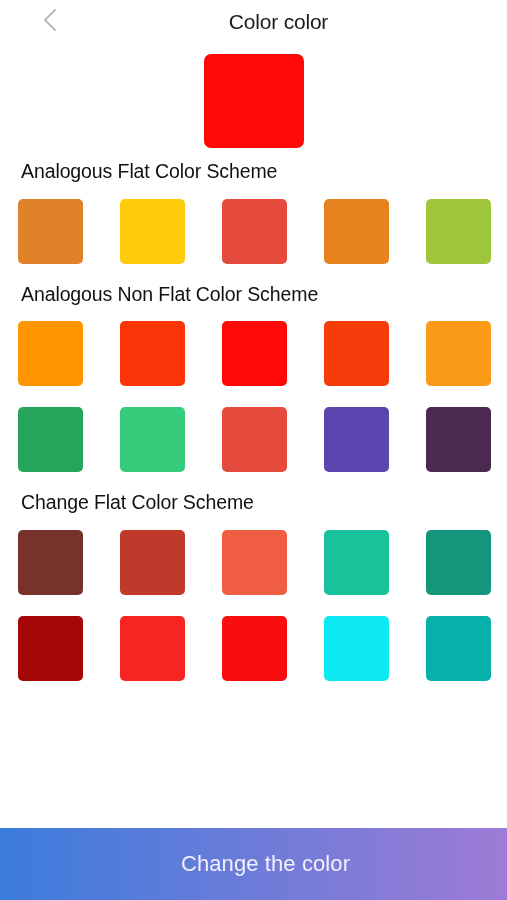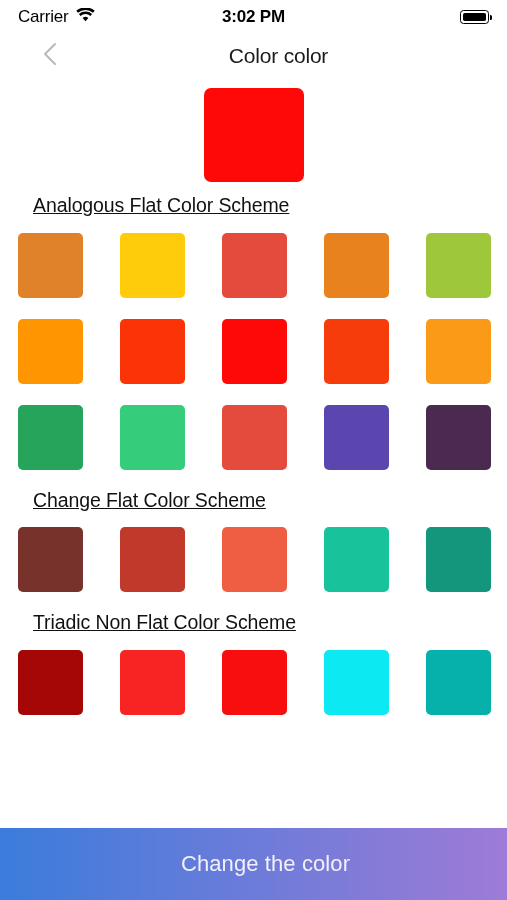--- a/index.html
+++ b/index.html
@@ -59,21 +59,21 @@
   .preview-wrap { display:flex; justify-content:center; margin-top:10px; }
   .preview-swatch {
     width:100px; height:94px; border-radius:7px;
   }
 
   
   .content { padding-top:14px; }
   .scheme { margin-bottom:0; }
   .scheme-title {
     font-size:19.5px; color:#111; letter-spacing:-0.1px;
-    padding-left:33px; line-height:1.0; margin-bottom:17px;text-decoration:underline;
+    padding-left:21px; line-height:1.0; margin-bottom:17px;
   }
   .swatch-row {
     display:flex; padding:0 18px; gap:37px; margin-bottom:21px;
   }
   .swatch {
     width:65px; height:65px; border-radius:5px; flex:0 0 65px;
   }
 
   
   .bottom-bar {
@@ -84,38 +84,20 @@
   }
   .bottom-bar-label {
     font-size:22px; color:#f2f0fb; letter-spacing:0.1px;
   }
 </style>
 </head>
 <body>
 
 <div id="app">
 
-  <div class="statusbar">
-    <div class="sb-left">
-      <span class="sb-carrier">Carrier</span>
-      <span class="wifi-icon">
-        <svg width="19" height="14" viewBox="0 0 19 14">
-          <path d="M9.5 13.2 L6.6 9.9 a4.4 4.4 0 0 1 5.8 0 Z" fill="#000"></path>
-          <path d="M2.9 5.9 a10 10 0 0 1 13.2 0 l-1.7 2.0 a7.4 7.4 0 0 0 -9.8 0 Z" fill="#000"></path>
-          <path d="M0.3 2.8 a14 14 0 0 1 18.4 0 l-1.7 2.0 a11.4 11.4 0 0 0 -15.0 0 Z" fill="#000"></path>
-        </svg>
-      </span>
-    </div>
-    <div class="sb-time">3:02 PM</div>
-    <div class="sb-right">
-      <div class="battery">
-        <div class="battery-fill"></div>
-      </div>
-    </div>
-  </div>
 
   <div class="navbar">
     <div class="back-btn">
       <span>
         <svg width="14" height="24" viewBox="0 0 14 24">
           <polyline points="12,2 2,12 12,22" fill="none" stroke="#b9b9bd" stroke-width="2" stroke-linecap="round" stroke-linejoin="round"></polyline>
         </svg>
       </span>
     </div>
     <div class="nav-title">Color color</div>
@@ -130,20 +112,21 @@
         <div class="scheme-title">Analogous Flat Color Scheme</div>
         <div class="swatch-row">
           <div class="swatch" style="background: rgb(224, 130, 42);"></div>
           <div class="swatch" style="background: rgb(255, 204, 11);"></div>
           <div class="swatch" style="background: rgb(229, 75, 60);"></div>
           <div class="swatch" style="background: rgb(232, 130, 30);"></div>
           <div class="swatch" style="background: rgb(159, 199, 60);"></div>
         </div>
       </div>
       <div class="scheme">
+        <div class="scheme-title">Analogous Non Flat Color Scheme</div>
         <div class="swatch-row">
           <div class="swatch" style="background: rgb(255, 149, 0);"></div>
           <div class="swatch" style="background: rgb(250, 52, 7);"></div>
           <div class="swatch" style="background: rgb(255, 8, 8);"></div>
           <div class="swatch" style="background: rgb(247, 60, 11);"></div>
           <div class="swatch" style="background: rgb(251, 154, 22);"></div>
         </div>
       </div>
       <div class="scheme">
         <div class="swatch-row">
@@ -158,21 +141,20 @@
         <div class="scheme-title">Change Flat Color Scheme</div>
         <div class="swatch-row">
           <div class="swatch" style="background: rgb(118, 50, 43);"></div>
           <div class="swatch" style="background: rgb(192, 57, 43);"></div>
           <div class="swatch" style="background: rgb(239, 94, 67);"></div>
           <div class="swatch" style="background: rgb(24, 195, 155);"></div>
           <div class="swatch" style="background: rgb(20, 150, 124);"></div>
         </div>
       </div>
       <div class="scheme">
-        <div class="scheme-title">Triadic Non Flat Color Scheme</div>
         <div class="swatch-row">
           <div class="swatch" style="background: rgb(165, 7, 7);"></div>
           <div class="swatch" style="background: rgb(248, 36, 36);"></div>
           <div class="swatch" style="background: rgb(248, 14, 14);"></div>
           <div class="swatch" style="background: rgb(13, 233, 243);"></div>
           <div class="swatch" style="background: rgb(6, 176, 171);"></div>
         </div>
       </div>
     </div>
 

